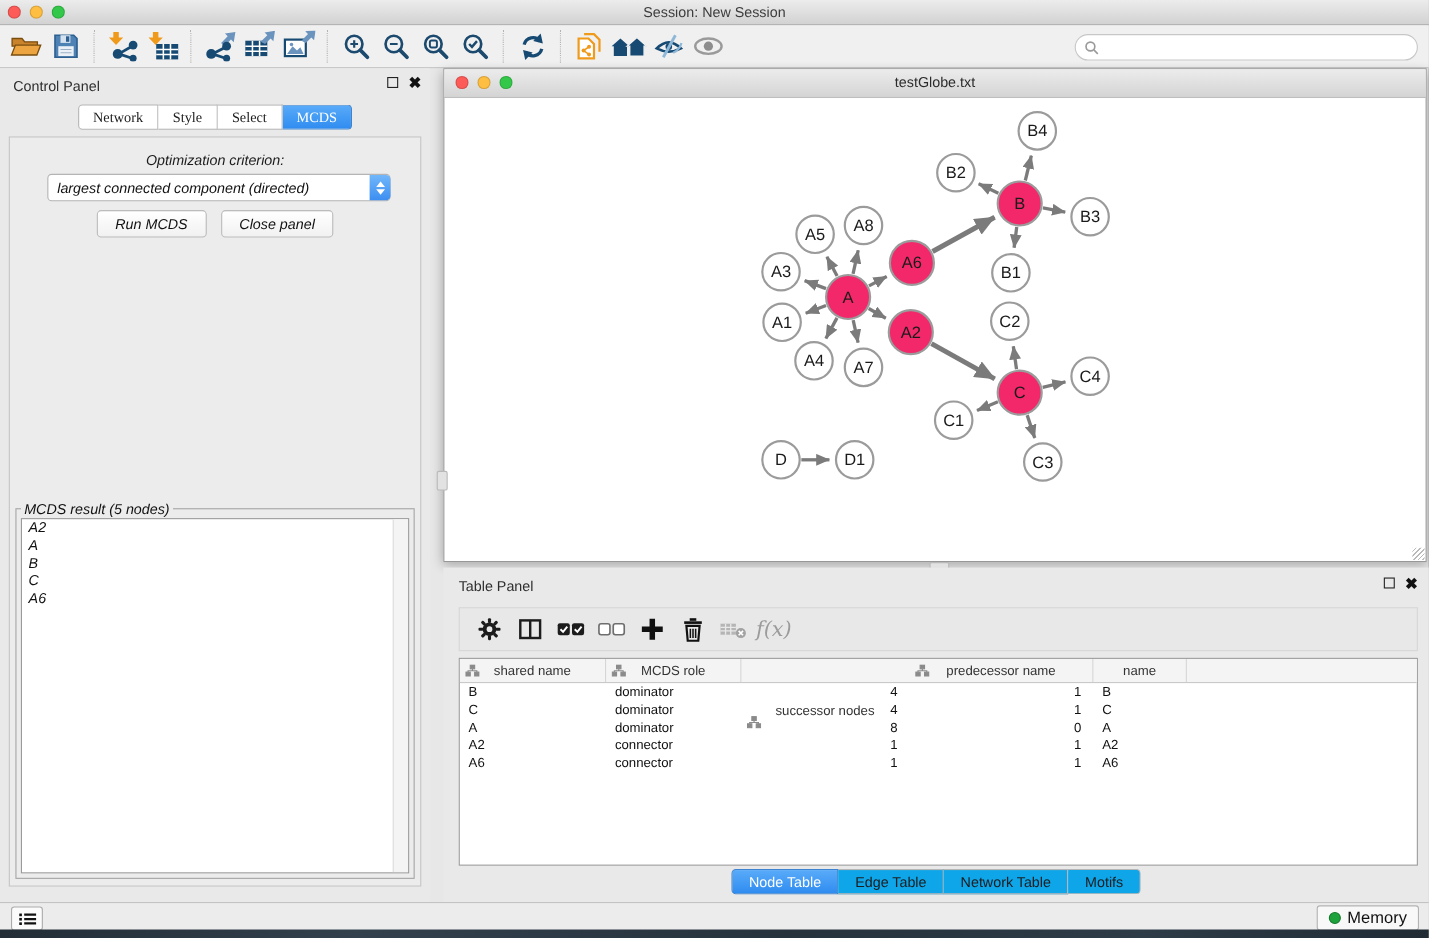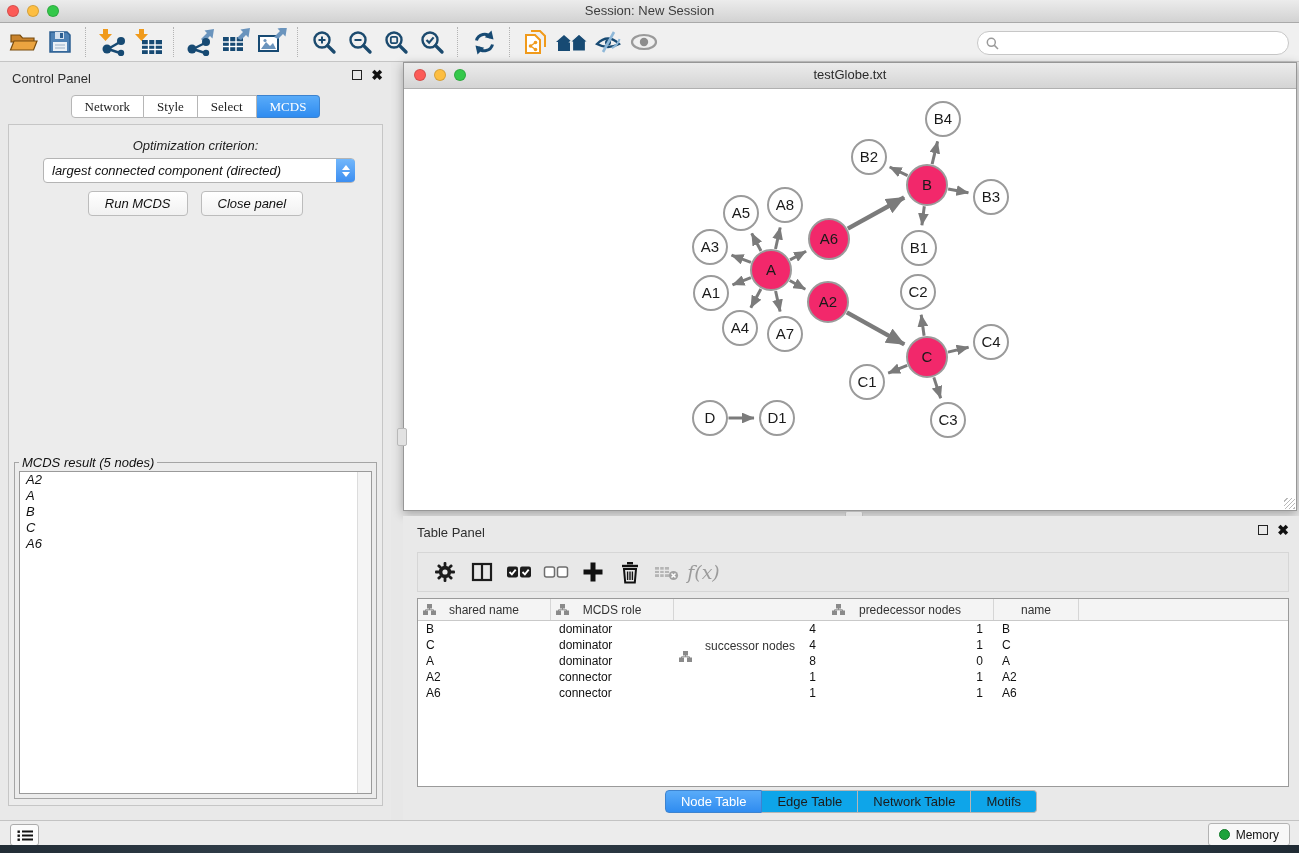--- a/index.html
+++ b/index.html
@@ -90,21 +90,21 @@
   .seg-btn{height:21px;line-height:21px;padding:0 15px;background:#0ea5e9;border:1px solid #b6b6b6;
            border-left:none;font-size:13px;color:#1c1c1c;}
   .seg-btn:first-child{border-left:1px solid #b6b6b6;border-radius:4px 0 0 4px;}
   .seg-btn:last-child{border-radius:0 4px 4px 0;}
   .seg-btn.active{background:linear-gradient(#59abf9,#2f8cf0);border-color:#3d83cf;color:#fff;}
   
   .statusbar{position:absolute;left:0;right:0;top:820px;height:25px;background:#ececec;border-top:1px solid #c3c3c3;}
   .list-btn{position:absolute;left:10px;top:3px;width:27px;height:20px;background:#fbfbfb;
             border:1px solid #ababab;border-radius:3px;display:flex;align-items:center;justify-content:center;}
   .memory-btn{position:absolute;right:9px;top:2px;height:21px;background:#f8f8f8;border:1px solid #b3b3b3;
-              border-radius:3px;display:flex;align-items:center;gap:6px;padding:0 10px;font-size:12px;color:#111;}
+              border-radius:3px;display:flex;align-items:center;gap:6px;padding:0 10px;font-size:15px;color:#111;}
   .mem-dot{width:11px;height:11px;border-radius:50%;background:#1ea33c;border:1px solid #157a2c;box-sizing:border-box;}
   .desktop-strip{position:absolute;left:0;right:0;bottom:0;height:8px;
      background:linear-gradient(90deg,#222d36,#33414d 25%,#26323c 55%,#2e3c47 80%,#202b34);}
 </style>
 </head>
 <body>
 
 <div id="root">
 
   <div class="titlebar">
@@ -548,21 +548,21 @@
           </div>
           <div class="th" style="width: 167px;">
             <svg class="hier" width="13" height="12" viewBox="0 0 13 12">
               <g fill="#8a8a8a" stroke="#8a8a8a">
                 <rect x="4.5" y="0.5" width="4" height="3.5"></rect>
                 <rect x="0.5" y="7" width="4" height="3.5"></rect>
                 <rect x="8.5" y="7" width="4" height="3.5"></rect>
                 <path d="M6.5 4v1.8M2.5 7V5.8h8V7" fill="none"></path>
               </g>
             </svg>
-            <span>predecessor nodes</span>
+            <span>predecessor name</span>
           </div>
           <div class="th" style="width: 85px;">
             <span>name</span>
           </div>
         </div>
       <div id="table-body">
           <div class="trow">
             <div class="td" style="width: 133px;">B</div>
             <div class="td" style="width: 123px;">dominator</div>
             <div class="td num" style="width: 153px;">4</div>

